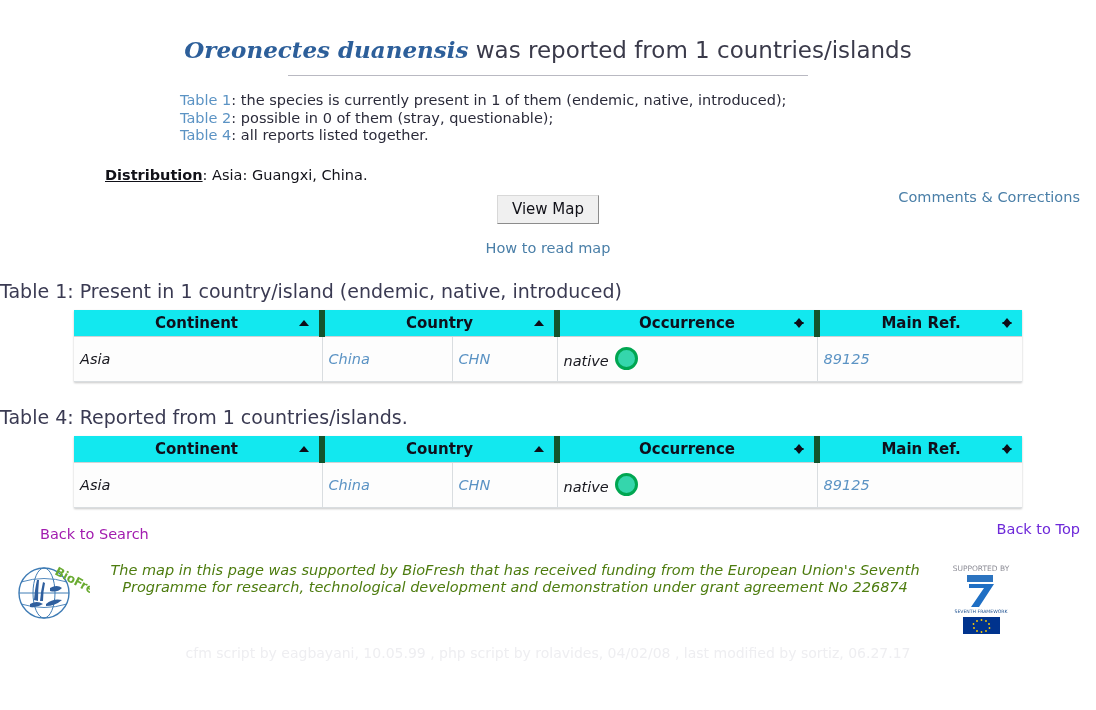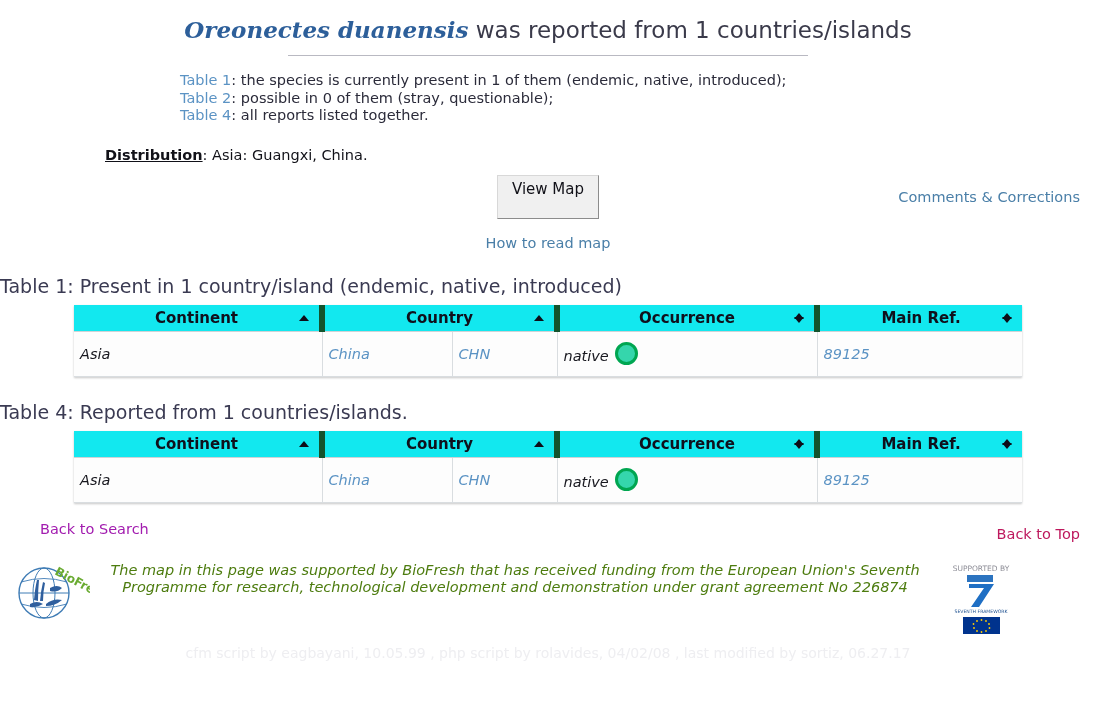--- a/index.html
+++ b/index.html
@@ -13,20 +13,21 @@
     position: relative;
     font-family: "DejaVu Sans", "Liberation Sans", sans-serif;
     color: #2b2b3a;
     overflow: hidden;
   }
 
   
   .title-block {
     text-align: center;
     padding-top: 16px;
+    margin-top: 20px;
   }
   .page-title {
     font-size: 23px;
     color: #3a3a4a;
     font-weight: 400;
     white-space: nowrap;
   }
   .species-name {
     font-family: "DejaVu Serif", "Liberation Serif", serif;
     font-style: italic;
@@ -83,21 +84,21 @@
     margin-top: 12px;
   }
   .view-map-btn {
     font-family: "DejaVu Sans", "Liberation Sans", sans-serif;
     font-size: 15px;
     color: #111118;
     background: #f0f0f0;
     border: 1px solid #8c8c8c;
     border-top-color: #d8d8d8;
     border-left-color: #d8d8d8;
-    padding: 4px 14px 20px 14px;
+    padding: 4px 14px 5px 14px;
     cursor: pointer;
   }
   .how-to-read {
     display: block;
     margin-top: 16px;
     font-size: 14.5px;
     color: #4a7fa8;
     text-decoration: none;
     cursor: pointer;
   }
@@ -204,23 +205,23 @@
     left: 40px;
     top: 6px;
     font-size: 14.5px;
     color: #a21caf;
     text-decoration: none;
     cursor: pointer;
   }
   .back-top {
     position: absolute;
     right: 16px;
-    top: 11px;
-    font-size: 14.5px;
-    color: #be185d;
+    top: 1px;
+    font-size: 14.5px;
+    color: #6d28d9;
     text-decoration: none;
     cursor: pointer;
   }
 
   
   .footer {
     position: absolute;
     left: 0;
     top: 556px;
     width: 1096px;

